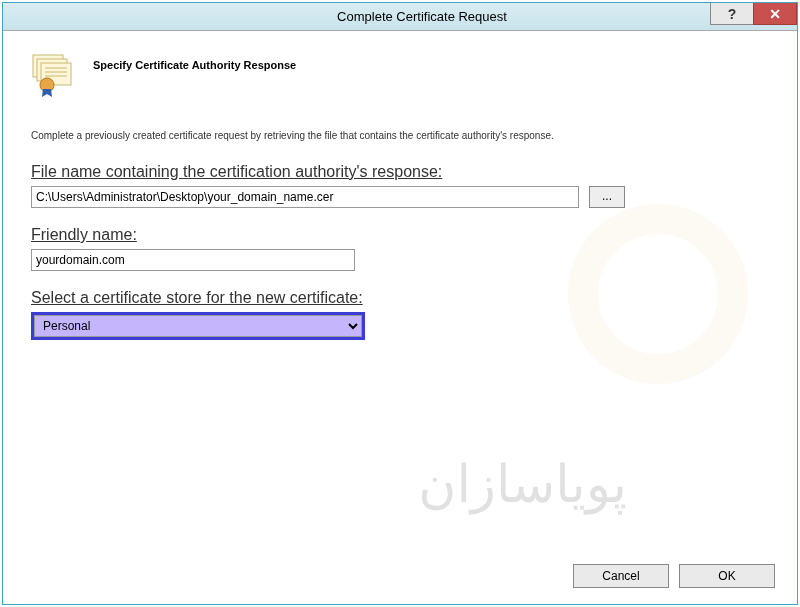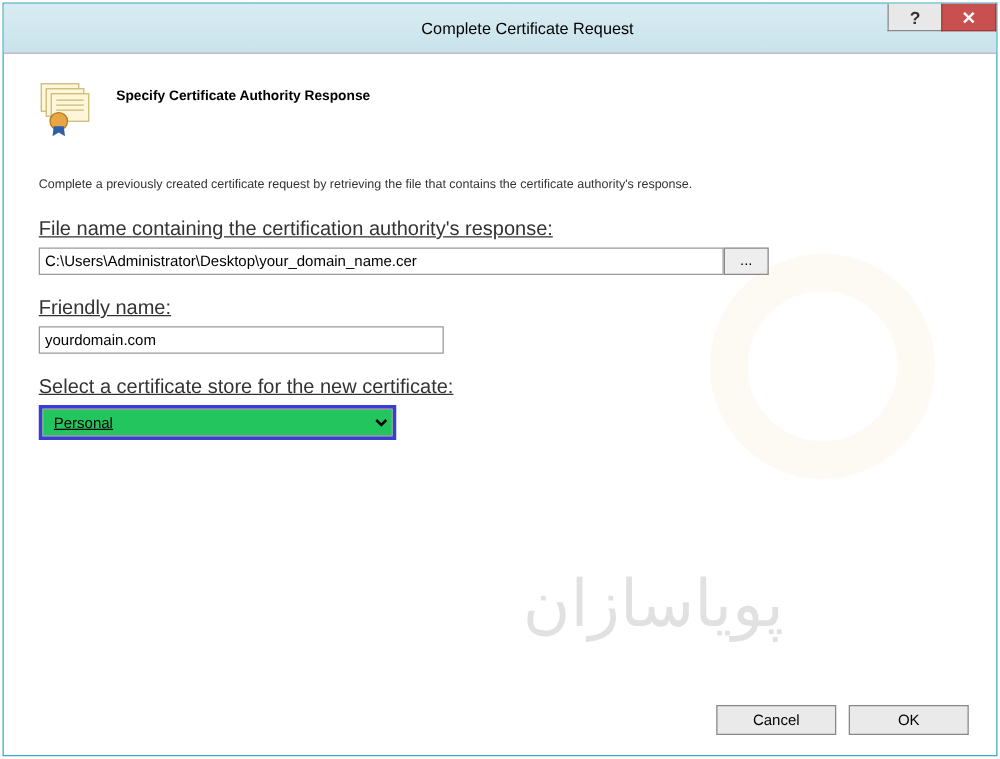--- a/index.html
+++ b/index.html
@@ -14,21 +14,21 @@
     }
     .window {
       width: 796px;
       height: 603px;
       border: 1px solid #3ca8c4;
       position: relative;
       background: #fff;
       margin: 2px;
     }
     .titlebar {
-      height: 40px;
+      height: 28px;
       background: linear-gradient(to bottom, #d9ecf2, #c9e3ec);
       display: flex;
       align-items: center;
       justify-content: center;
       position: relative;
       border-bottom: 1px solid #aaa;
       padding-left: 44px;
     }
     .titlebar-title {
       font-size: 13px;
@@ -94,21 +94,21 @@
     .field-label {
       font-size: 16px;
       color: #333;
       margin-bottom: 5px;
       display: block;
       text-decoration: underline;
     }
     .field-row {
       display: flex;
       align-items: center;
-      gap: 0;
+      gap: 10px;
     }
     .text-input {
       padding: 3px 4px;
       border: 1px solid #999;
       font-size: 12px;
       font-family: inherit;
       background: #fff;
       height: 22px;
     }
     .file-input { width: 548px; }
@@ -122,29 +122,28 @@
       text-align: center;
       line-height: 18px;
       cursor: pointer;
     }
     .store-select-wrap {
       border: 3px solid #3b3bd6;
       display: inline-block;
       padding: 0;
     }
     .store-select {
-      width: 280px;
+      width: 328px;
       height: 22px;
       padding: 2px 4px;
       border: 1px solid #999;
       font-size: 12px;
       font-family: inherit;
-      background: #22c55e;
+      background: #c4b5fd;
       display: inline-block;
-      text-decoration: underline;
     }
     .footer {
       position: absolute;
       bottom: 16px;
       right: 22px;
       display: flex;
       gap: 10px;
     }
     .btn {
       width: 96px;

